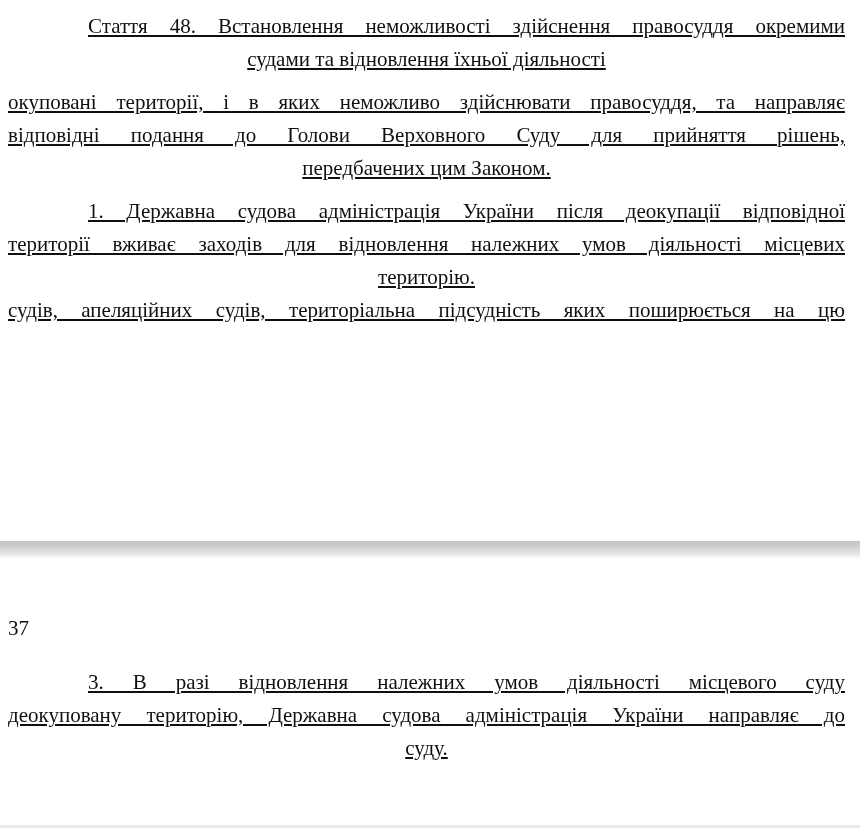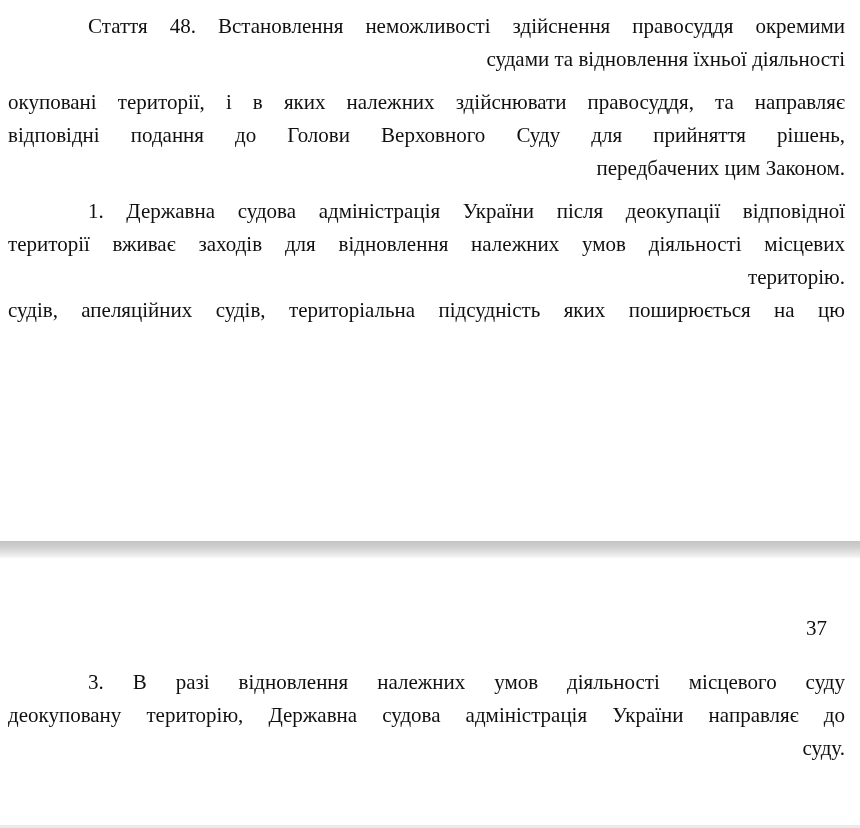--- a/index.html
+++ b/index.html
@@ -25,54 +25,53 @@
   .page-sep {
     height:17px;
     background:linear-gradient(180deg,#c3c3c3 0%,#cfcfcf 35%,#ededed 85%,#f8f8f8 100%);
   }
   .page-2 {
     padding-top:0;
   }
   .line {
     font-size:21px;
     line-height:33px;
-    text-align:right;
+    text-align:center;
   }
   .jf {
     text-align:justify;
     text-align-last:justify;
   }
   .ind { padding-left:80px; }
-  .block { margin-top:10px; }
+  .block { margin-top:10px;text-decoration:underline; }
   .block:first-child { margin-top:0; }
   .page-2 .block { margin-top:21px; }
   .pageno {
     font-size:21px;
     line-height:33px;
-    text-align:right;
     padding-right:18px;
     margin-top:54px;
   }
   .bottom-sep {
     position:absolute;
     left:0; right:0; bottom:0;
     height:3px;
     background:#eaeaea;
   }
 </style>
 </head>
 <body>
 
 <div class="page page-1">
     <div class="block heading">
       <div class="line jf ind">Стаття 48. Встановлення неможливості здійснення правосуддя окремими</div>
       <div class="line">судами та відновлення їхньої діяльності</div>
     </div>
     <div class="block paragraph">
-      <div class="line jf">окуповані території, і в яких належних здійснювати правосуддя, та направляє</div>
+      <div class="line jf">окуповані території, і в яких неможливо здійснювати правосуддя, та направляє</div>
       <div class="line jf">відповідні подання до Голови Верховного Суду для прийняття рішень,</div>
       <div class="line">передбачених цим Законом.</div>
     </div>
     <div class="block paragraph">
       <div class="line jf ind">1. Державна судова адміністрація України після деокупації відповідної</div>
       <div class="line jf">території вживає заходів для відновлення належних умов діяльності місцевих</div>
       <div class="line">територію.</div>
       <div class="line jf">судів, апеляційних судів, територіальна підсудність яких поширюється на цю</div>
     </div>
   </div>

